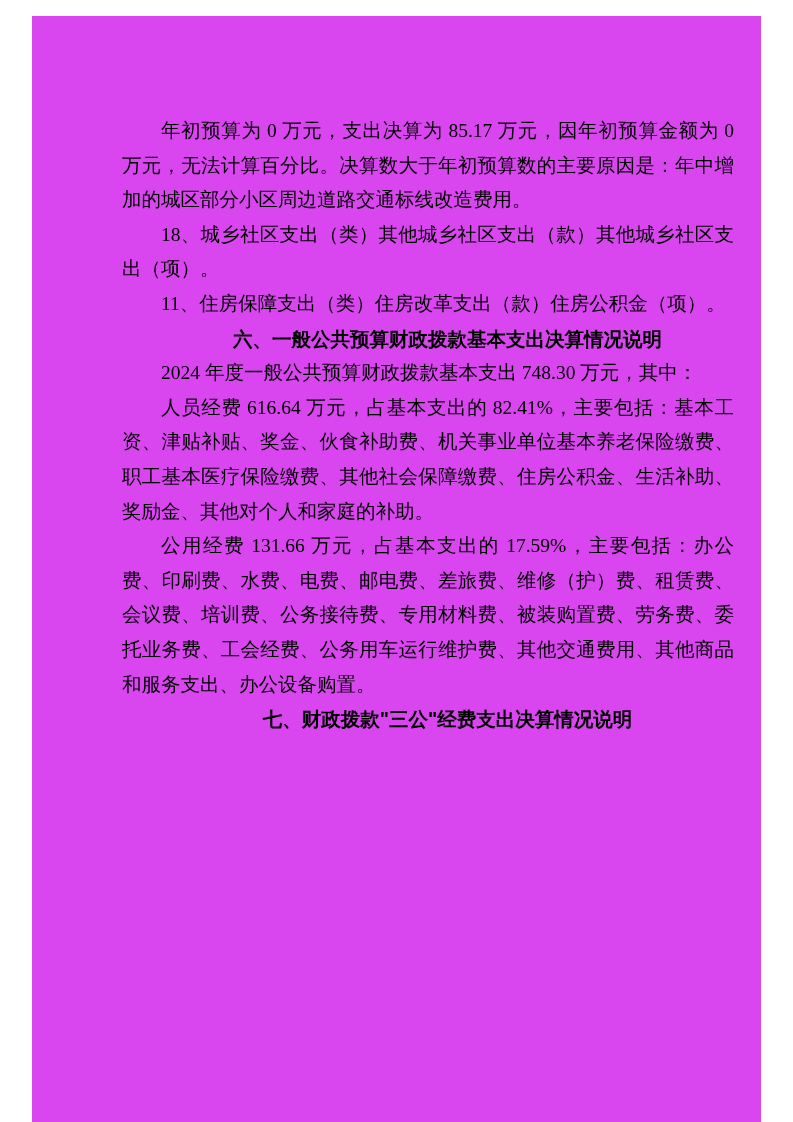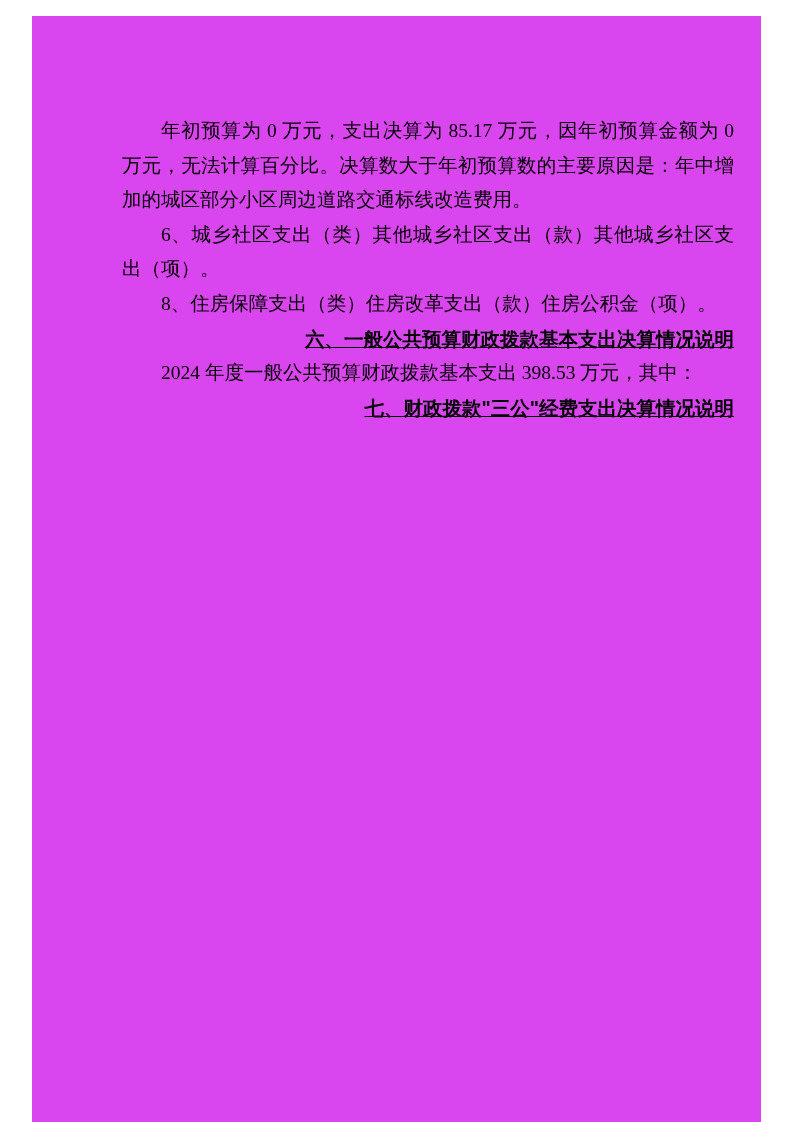--- a/index.html
+++ b/index.html
@@ -28,29 +28,30 @@
     text-justify: inter-ideograph;
   }
   .content p {
     margin: 0;
     padding: 0;
     text-indent: 2em;
   }
   .content p.heading {
     font-family: "Liberation Sans", "DejaVu Sans", sans-serif;
     font-weight: 700;
-    text-align: right;
-    text-decoration: underline;
+    text-align: center;
   }
 </style>
 </head>
 <body>
 
 <div class="page">
   <div class="content">
     <p>年初预算为 0 万元，支出决算为 85.17 万元，因年初预算金额为 0 万元，无法计算百分比。决算数大于年初预算数的主要原因是：年中增加的城区部分小区周边道路交通标线改造费用。</p>
-    <p>6、城乡社区支出（类）其他城乡社区支出（款）其他城乡社区支出（项）。</p>
-    <p>8、住房保障支出（类）住房改革支出（款）住房公积金（项）。</p>
+    <p>18、城乡社区支出（类）其他城乡社区支出（款）其他城乡社区支出（项）。</p>
+    <p>11、住房保障支出（类）住房改革支出（款）住房公积金（项）。</p>
     <p class="heading">六、一般公共预算财政拨款基本支出决算情况说明</p>
-    <p>2024 年度一般公共预算财政拨款基本支出 398.53 万元，其中：</p>
+    <p>2024 年度一般公共预算财政拨款基本支出 748.30 万元，其中：</p>
+    <p>人员经费 616.64 万元，占基本支出的 82.41%，主要包括：基本工资、津贴补贴、奖金、伙食补助费、机关事业单位基本养老保险缴费、职工基本医疗保险缴费、其他社会保障缴费、住房公积金、生活补助、奖励金、其他对个人和家庭的补助。</p>
+    <p>公用经费 131.66 万元，占基本支出的 17.59%，主要包括：办公费、印刷费、水费、电费、邮电费、差旅费、维修（护）费、租赁费、会议费、培训费、公务接待费、专用材料费、被装购置费、劳务费、委托业务费、工会经费、公务用车运行维护费、其他交通费用、其他商品和服务支出、办公设备购置。</p>
     <p class="heading">七、财政拨款"三公"经费支出决算情况说明</p>
   </div>
 </div>
 
 </body></html>

